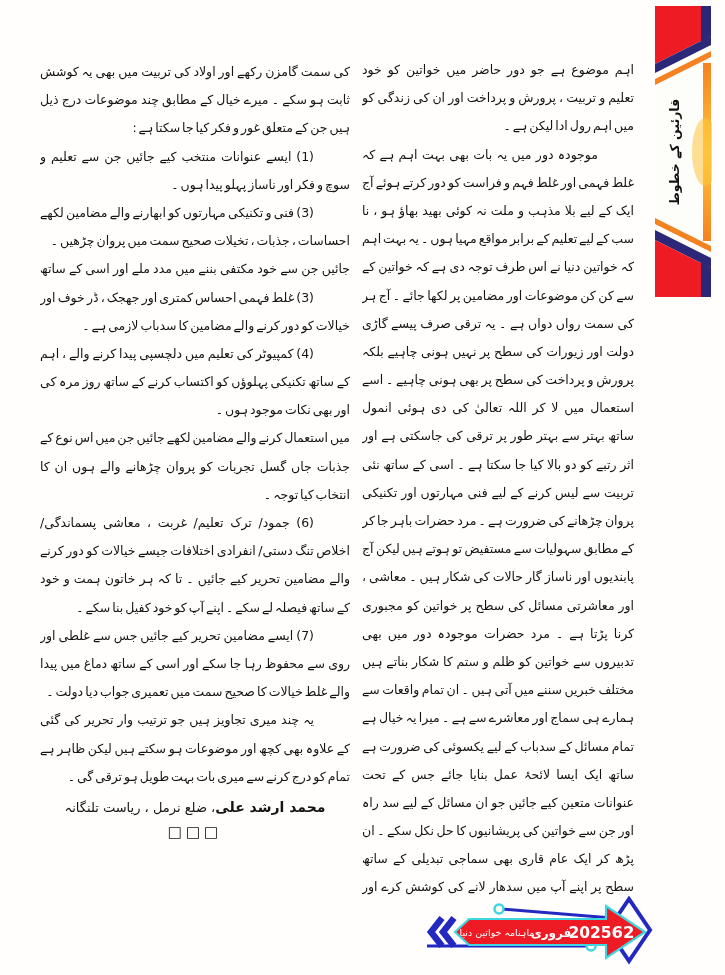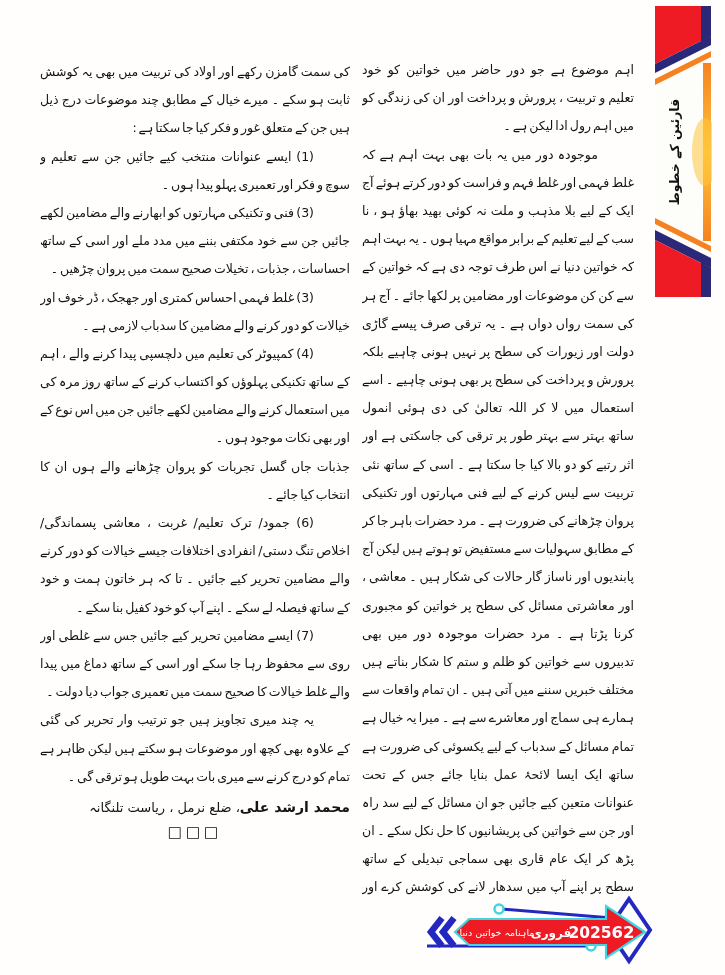--- a/index.html
+++ b/index.html
@@ -14,21 +14,21 @@
   .col-right{left:362px;top:56px;width:272px;}
   .tline{
     height:28.2px;line-height:28.2px;overflow:hidden;
     font-size:12.5px;word-spacing:-2px;
     text-align:justify;text-align-last:justify;
     white-space:normal;
   }
   .tline.first{padding-right:36px;}
   .tline.last{text-align-last:right;}
   .author-line{
-    direction:rtl;height:28px;line-height:28px;
+    direction:rtl;text-align:center;height:28px;line-height:28px;
     font-size:13px;margin-top:2px;white-space:nowrap;
   }
   .author-line .a-name{font-weight:bold;font-size:14px;}
   .end-mark{
     text-align:center;font-size:15px;font-weight:bold;letter-spacing:4px;
     line-height:22px;color:#111;
   }
   
   .side-banner{position:absolute;left:655px;top:6px;width:57px;height:291px;}
   
@@ -38,32 +38,32 @@
 <body>
 
 <div class="page">
 
   <div class="col col-left">
     <div>
         <div class="tline">کی سمت گامزن رکھے اور اولاد کی تربیت میں بھی یہ کوشش کار آمد</div>
         <div class="tline">ثابت ہو سکے ۔ میرے خیال کے مطابق چند موضوعات درج ذیل</div>
         <div class="tline last">ہیں جن کے متعلق غور و فکر کیا جا سکتا ہے :</div>
         <div class="tline first">(1) ایسے عنوانات منتخب کیے جائیں جن سے تعلیم و تربیت ،</div>
-        <div class="tline last">سوچ و فکر اور تعمیری پہلو پیدا ہوں ۔</div>
+        <div class="tline last">سوچ و فکر اور ناساز پہلو پیدا ہوں ۔</div>
         <div class="tline first">(3) فنی و تکنیکی مہارتوں کو ابھارنے والے مضامین لکھے</div>
+        <div class="tline last">احساسات ، جذبات ، تخیلات صحیح سمت میں پروان چڑھیں ۔</div>
         <div class="tline">جائیں جن سے خود مکتفی بننے میں مدد ملے اور اسی کے ساتھ</div>
-        <div class="tline last">احساسات ، جذبات ، تخیلات صحیح سمت میں پروان چڑھیں ۔</div>
         <div class="tline first">(3) غلط فہمی احساس کمتری اور جھجک ، ڈر خوف اور وقیانوسی</div>
         <div class="tline last">خیالات کو دور کرنے والے مضامین کا سدباب لازمی ہے ۔</div>
         <div class="tline first">(4) کمپیوٹر کی تعلیم میں دلچسپی پیدا کرنے والے ، اہم امور</div>
         <div class="tline">کے ساتھ تکنیکی پہلوؤں کو اکتساب کرنے کے ساتھ روز مرہ کی زندگی</div>
+        <div class="tline last">اور بھی نکات موجود ہوں ۔</div>
         <div class="tline">میں استعمال کرنے والے مضامین لکھے جائیں جن میں اس نوع کے</div>
-        <div class="tline last">اور بھی نکات موجود ہوں ۔</div>
         <div class="tline">جذبات جاں گسل تجربات کو پروان چڑھانے والے ہوں ان کا</div>
-        <div class="tline last">انتخاب کیا جائے ۔</div>
+        <div class="tline last">انتخاب کیا توجہ ۔</div>
         <div class="tline first">(6) جمود/ ترک تعلیم/ غربت ، معاشی پسماندگی/ احساس کمتری</div>
         <div class="tline">اخلاص تنگ دستی/ انفرادی اختلافات جیسے خیالات کو دور کرنے</div>
         <div class="tline">والے مضامین تحریر کیے جائیں ۔ تا کہ ہر خاتون ہمت و خود اعتمادی</div>
         <div class="tline last">کے ساتھ فیصلہ لے سکے ۔ اپنے آپ کو خود کفیل بنا سکے ۔</div>
         <div class="tline first">(7) ایسے مضامین تحریر کیے جائیں جس سے غلطی اور بے راہ</div>
         <div class="tline">روی سے محفوظ رہا جا سکے اور اسی کے ساتھ دماغ میں پیدا ہونے</div>
         <div class="tline last">والے غلط خیالات کا صحیح سمت میں تعمیری جواب دیا دولت ۔</div>
         <div class="tline first">یہ چند میری تجاویز ہیں جو ترتیب وار تحریر کی گئی ہیں اس</div>
         <div class="tline">کے علاوہ بھی کچھ اور موضوعات ہو سکتے ہیں لیکن ظاہر ہے کہ ان</div>
         <div class="tline last">تمام کو درج کرنے سے میری بات بہت طویل ہو ترقی گی ۔</div>

